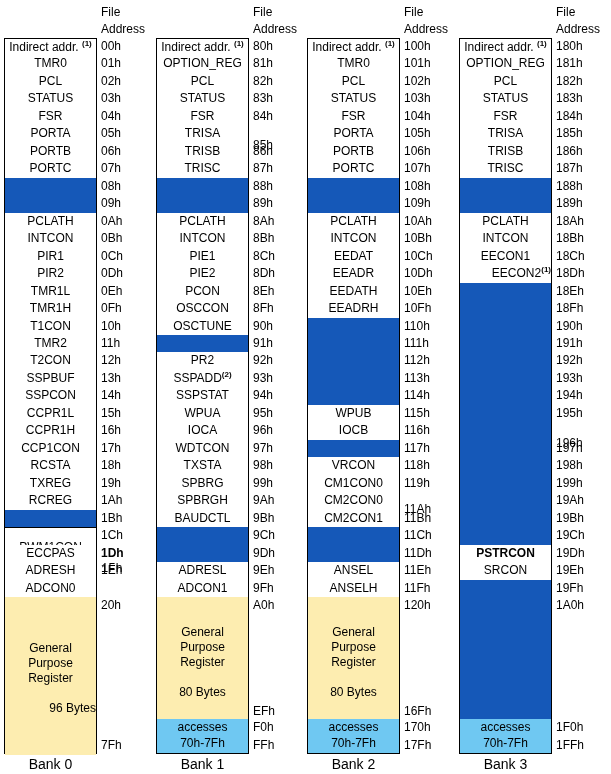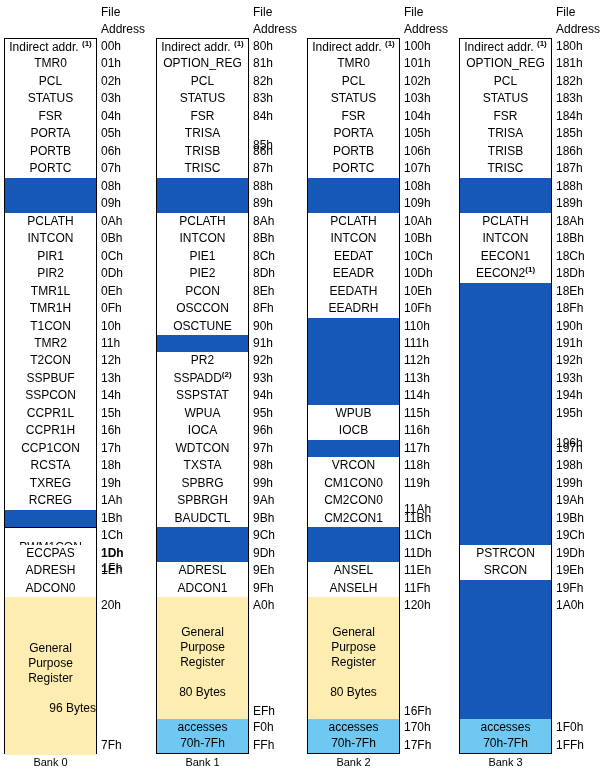--- a/index.html
+++ b/index.html
@@ -13,21 +13,21 @@
   .cell { position: absolute; left: 0; right: 0; box-sizing: border-box;
           border-bottom: 1px solid #000; text-align: center; font-size: 12px;
           line-height: 17px; white-space: nowrap; overflow: hidden; background: #ffffff; }
   .cell.unimpl { background: #1558b8; }
   .cell.gpr { background: #fdedb0; }
   .cell.access { background: #6fc8f2; border-bottom: none; }
   .cell.gpr-b3 { background: #1558b8; }
   .cell sup { font-size: 8px; font-weight: bold; vertical-align: 5px; line-height: 0; }
   .addrlbl { position: absolute; font-size: 12px; line-height: 17px; white-space: nowrap; }
   .gpr-text { position: absolute; left: 0; right: 0; text-align: center; font-size: 12px; line-height: 15px; }
-  .bank-label { position: absolute; top: 756px; font-size: 11px; width: 93px; text-align: center; }
+  .bank-label { position: absolute; top: 756px; font-size: 14px; width: 93px; text-align: center; }
 </style>
 </head>
 <body>
 
 <div id="diagram">
     <div class="bank" style="left: 0px;">
       <div class="hdr file" style="left: 101px;">File</div>
       <div class="hdr addr" style="left: 101px;">Address</div>
       <div class="addrlbl" style="left: 101px; top: 38px;">00h</div>
       <div class="addrlbl" style="left: 101px; top: 55.47px;">01h</div>
@@ -329,37 +329,37 @@
         <div class="cell" style="top: 51.41px; height: 18.47px; line-height: 17.47px;"><span>STATUS</span></div>
         <div class="cell" style="top: 68.88px; height: 18.47px; line-height: 17.47px;"><span>FSR</span></div>
         <div class="cell" style="top: 86.35px; height: 18.47px; line-height: 17.47px;"><span>TRISA</span></div>
         <div class="cell" style="top: 103.82px; height: 18.47px; line-height: 17.47px;"><span>TRISB</span></div>
         <div class="cell" style="top: 121.29px; height: 18.47px; line-height: 17.47px;"><span>TRISC</span></div>
         <div class="cell unimpl" style="top: 138.76px; height: 18.47px; line-height: 17.47px;"><span></span></div>
         <div class="cell unimpl" style="top: 156.23px; height: 18.47px; line-height: 17.47px;"><span></span></div>
         <div class="cell" style="top: 173.7px; height: 18.47px; line-height: 17.47px;"><span>PCLATH</span></div>
         <div class="cell" style="top: 191.17px; height: 18.47px; line-height: 17.47px;"><span>INTCON</span></div>
         <div class="cell" style="top: 208.64px; height: 18.47px; line-height: 17.47px;"><span>EECON1</span></div>
-        <div class="cell" style="top: 226.11px; height: 18.47px; line-height: 17.47px;"><span>EECON2</span><sup>(1)</sup></div>
+        <div class="cell" style="top: 226.11px; height: 18.47px; line-height: 17.47px; text-align: right;"><span>EECON2</span><sup>(1)</sup></div>
         <div class="cell unimpl" style="top: 243.58px; height: 18.47px; line-height: 17.47px;"><span></span></div>
         <div class="cell unimpl" style="top: 261.05px; height: 18.47px; line-height: 17.47px;"><span></span></div>
         <div class="cell unimpl" style="top: 278.52px; height: 18.47px; line-height: 17.47px;"><span></span></div>
         <div class="cell unimpl" style="top: 295.99px; height: 18.47px; line-height: 17.47px;"><span></span></div>
         <div class="cell unimpl" style="top: 313.46px; height: 18.47px; line-height: 17.47px;"><span></span></div>
         <div class="cell unimpl" style="top: 330.93px; height: 18.47px; line-height: 17.47px;"><span></span></div>
         <div class="cell unimpl" style="top: 348.4px; height: 18.47px; line-height: 17.47px;"><span></span></div>
         <div class="cell unimpl" style="top: 365.87px; height: 18.47px; line-height: 17.47px;"><span></span></div>
         <div class="cell unimpl" style="top: 383.34px; height: 18.47px; line-height: 17.47px;"><span></span></div>
         <div class="cell unimpl" style="top: 400.81px; height: 18.47px; line-height: 17.47px;"><span></span></div>
         <div class="cell unimpl" style="top: 418.28px; height: 18.47px; line-height: 17.47px;"><span></span></div>
         <div class="cell unimpl" style="top: 435.75px; height: 18.47px; line-height: 17.47px;"><span></span></div>
         <div class="cell unimpl" style="top: 453.22px; height: 18.47px; line-height: 17.47px;"><span></span></div>
         <div class="cell unimpl" style="top: 470.69px; height: 18.47px; line-height: 17.47px;"><span></span></div>
         <div class="cell unimpl" style="top: 488.16px; height: 18.47px; line-height: 17.47px;"><span></span></div>
-        <div class="cell" style="top: 505.63px; height: 18.47px; line-height: 17.47px;"><span>PSTRCON</span></div>
+        <div class="cell" style="top: 505.63px; height: 18.47px; line-height: 17.47px; font-weight: bold;"><span>PSTRCON</span></div>
         <div class="cell" style="top: 523.1px; height: 18.47px; line-height: 17.47px;"><span>SRCON</span></div>
         <div class="cell unimpl" style="top: 540.57px; height: 18.47px; line-height: 17.47px;"><span></span></div>
         <div class="cell gpr-b3" style="top: 558.04px; height: 122.96px;"></div>
         <div class="cell access" style="top: 680px; height: 34px;">
           <div style="line-height: 16px;">accesses</div>
           <div style="line-height: 16px;">70h-7Fh</div>
         </div>
       </div>
       <div class="bank-label" style="left: 459px;">Bank 3</div>
     </div>

